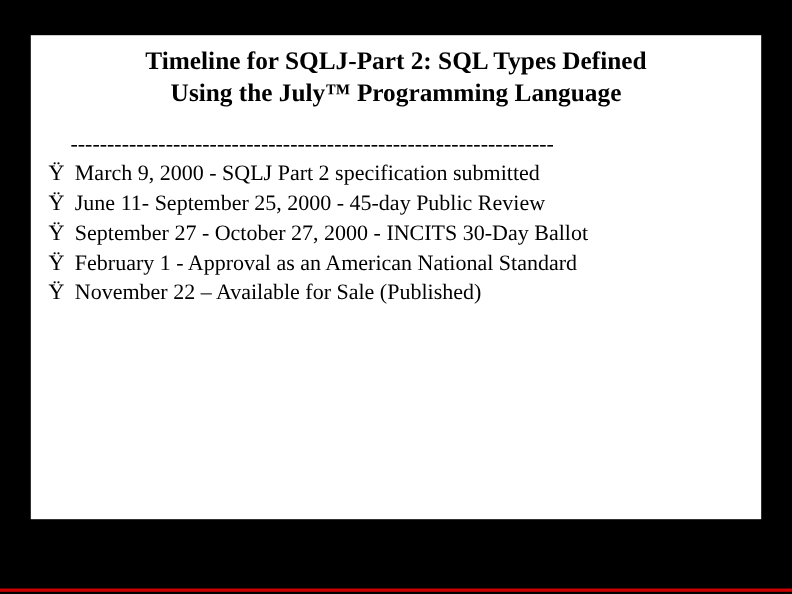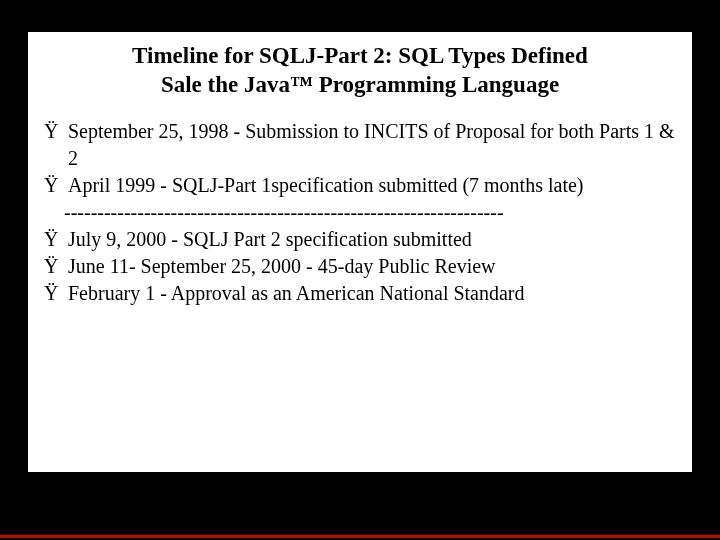--- a/index.html
+++ b/index.html
@@ -75,34 +75,32 @@
   }
 </style>
 </head>
 <body>
 
 <div class="slide">
 
   <div class="content-area">
     <div class="title">
       <span>Timeline for SQLJ-Part 2: SQL Types Defined</span><br>
-      <span>Sale the Java™ Programming Language</span>
+      <span>Using the July™ Programming Language</span>
     </div>
 
-    <ul class="bullets">
-      <li>September 25, 1998 - Submission to INCITS of Proposal for both Parts 1 &amp; 2</li>
-      <li>April 1999 - SQLJ-Part 1specification submitted (7 months late)</li>
-    </ul>
 
     <div class="sep-line">------------------------------------------------------------------</div>
 
     <ul class="bullets">
-      <li>July 9, 2000 - SQLJ Part 2 specification submitted</li>
+      <li>March 9, 2000 - SQLJ Part 2 specification submitted</li>
       <li>June 11- September 25, 2000 - 45-day Public Review</li>
+      <li>September 27 - October 27, 2000 - INCITS 30-Day Ballot</li>
       <li>February 1 -  Approval as an American National Standard</li>
+      <li>November 22 – Available for Sale (Published)</li>
     </ul>
   </div>
 
   <div class="footer">
     <div class="footer-bar"></div>
 
   </div>
 
 </div>
 

